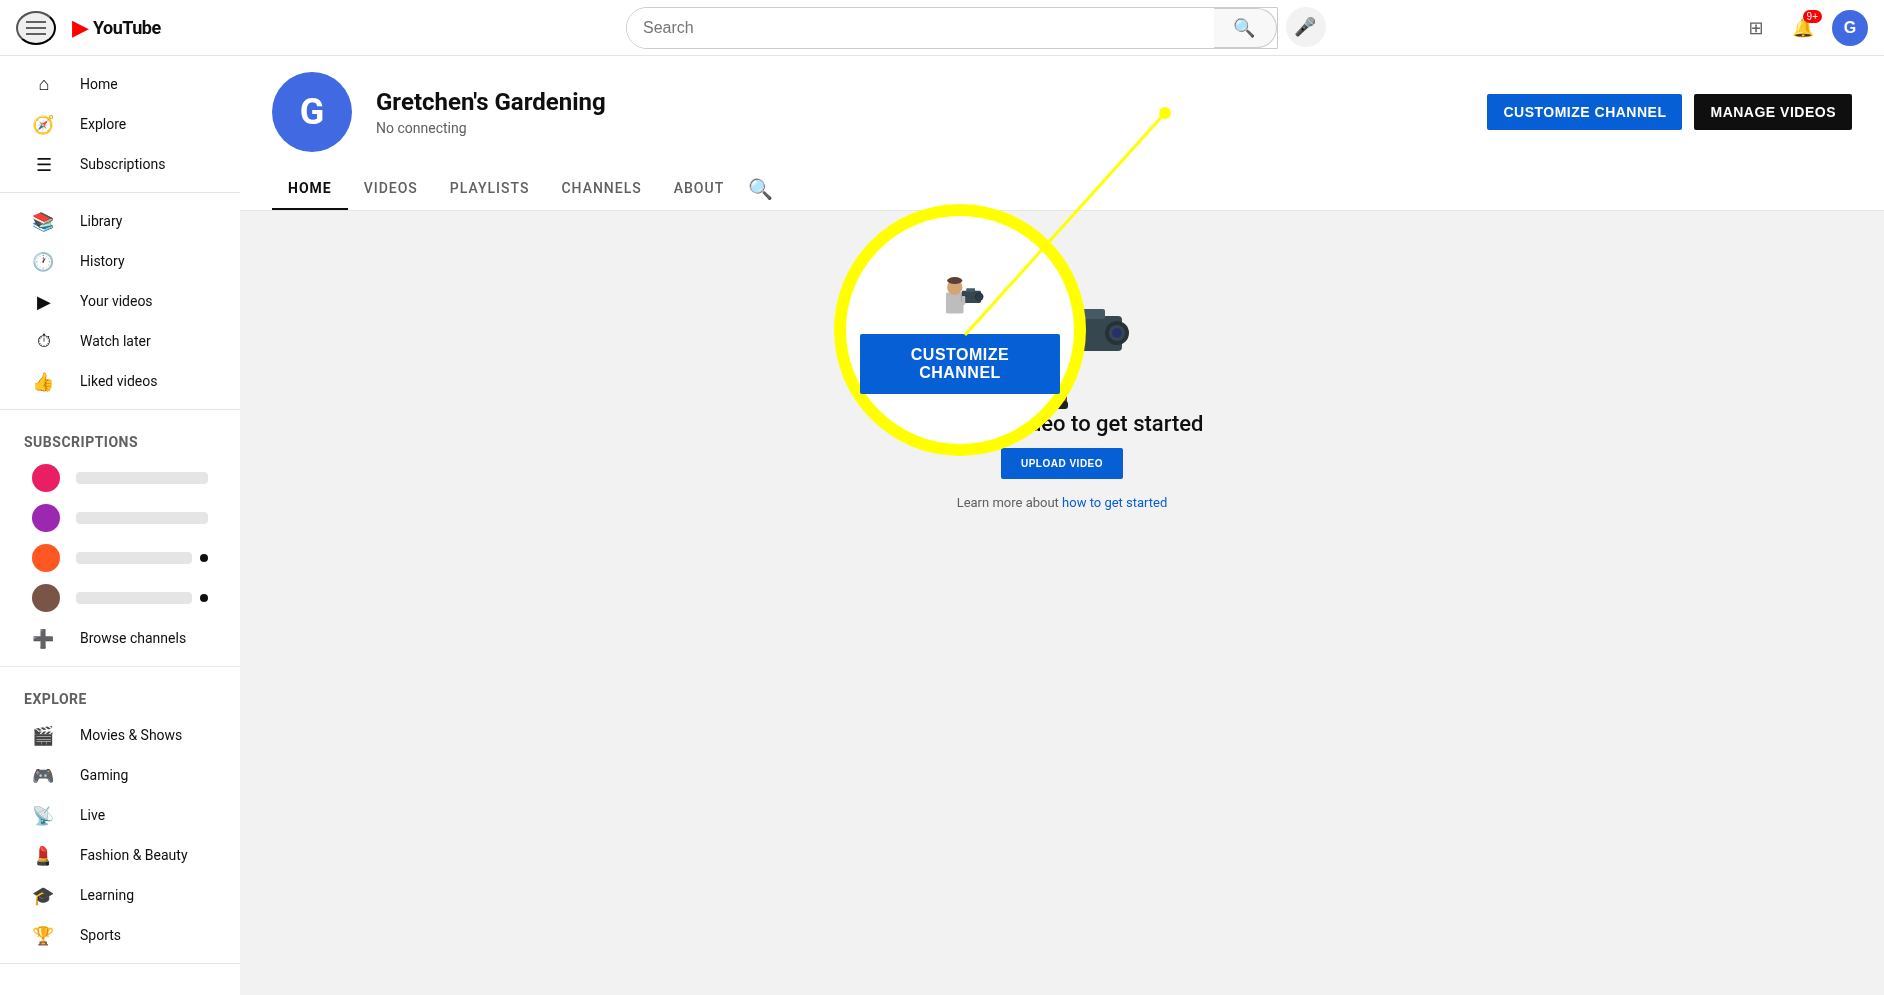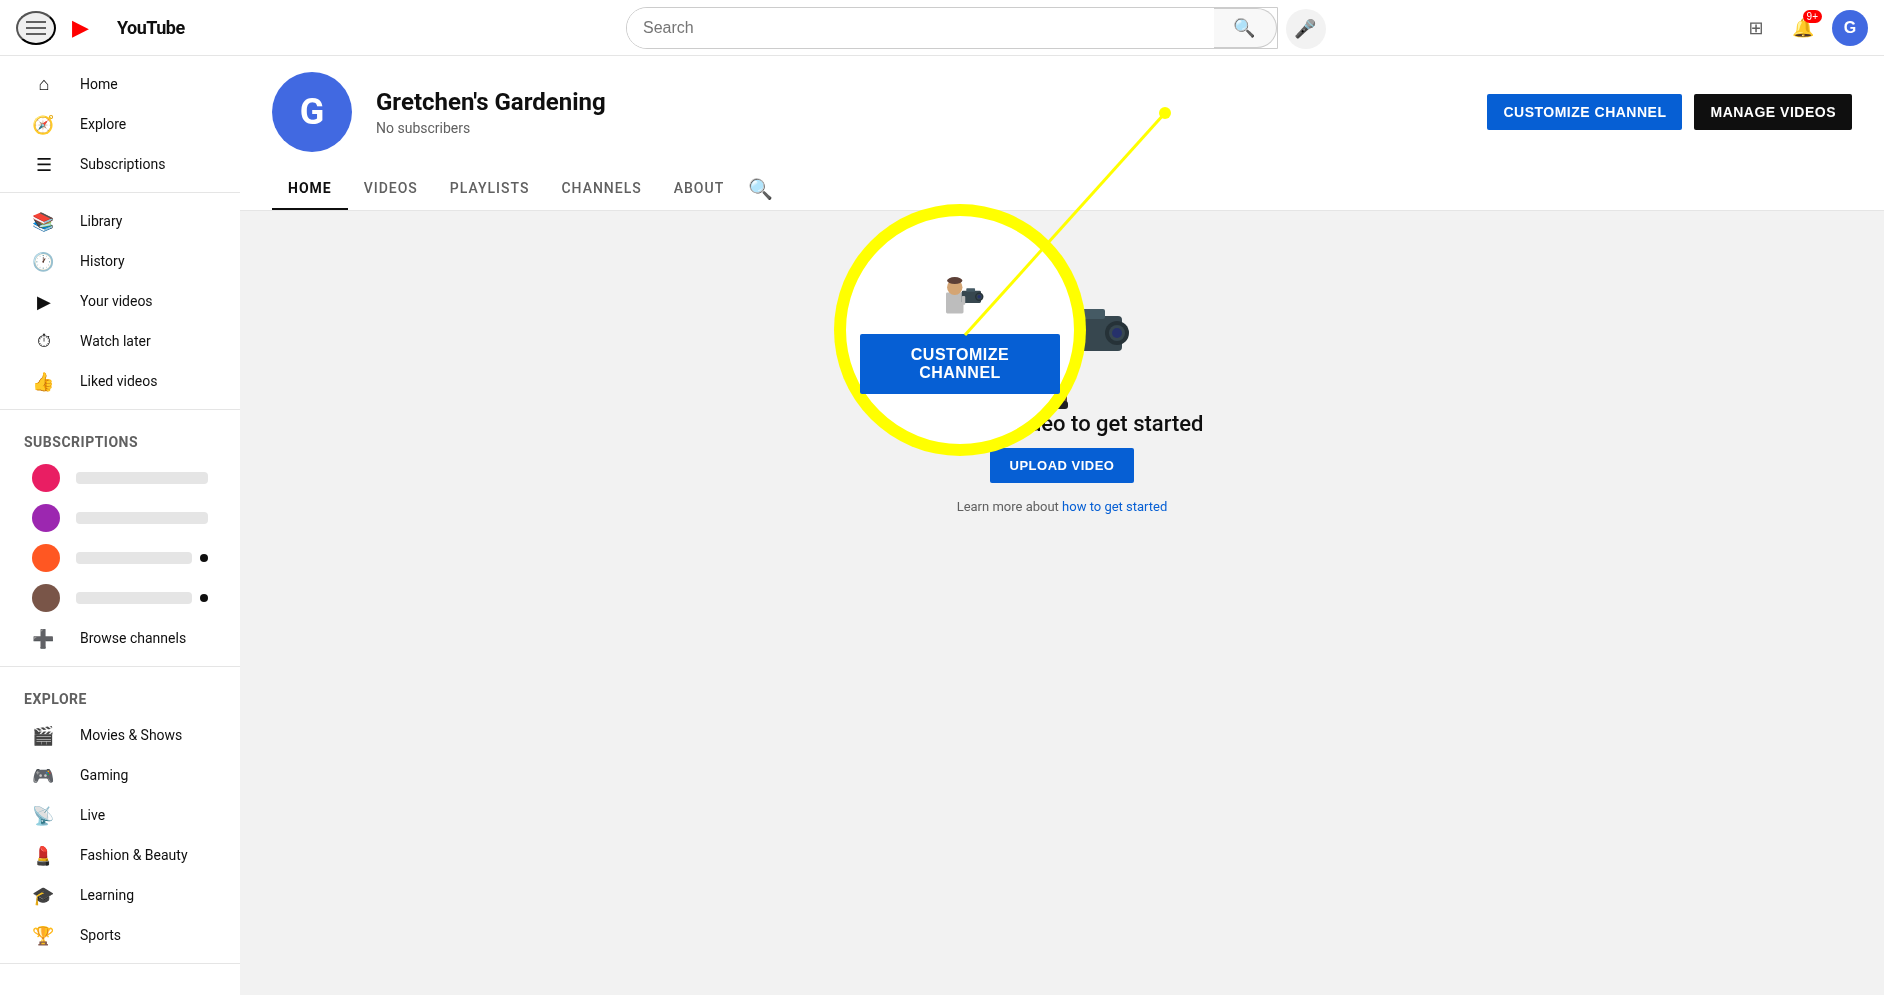--- a/index.html
+++ b/index.html
@@ -10,23 +10,23 @@
       position: fixed; top: 0; left: 0; right: 0; height: 56px;
       background: #fff; display: flex; align-items: center;
       padding: 0 16px; z-index: 100; border-bottom: 1px solid #e5e5e5;
       gap: 8px;
     }
     .topnav-left { display: flex; align-items: center; gap: 16px; min-width: 200px; }
     .hamburger-icon { cursor: pointer; display: flex; flex-direction: column; gap: 4px; padding: 8px; border-radius: 50%; }
     .hamburger-icon span { display: block; width: 20px; height: 2px; background: #606060; }
     .yt-logo { display: flex; align-items: center; gap: 4px; text-decoration: none; }
     .yt-logo-icon { color: #ff0000; font-size: 22px; }
-    .yt-logo-text { font-size: 18px; font-weight: 700; color: #0f0f0f; letter-spacing: -0.5px; margin-left: 24px; }
-
-    .topnav-center { flex: 1; display: flex; align-items: flex-end; gap: 8px; max-width: 700px; margin: 0 auto; }
+    .yt-logo-text { font-size: 18px; font-weight: 700; color: #0f0f0f; letter-spacing: -0.5px; }
+
+    .topnav-center { flex: 1; display: flex; align-items: flex-start; gap: 8px; max-width: 700px; margin: 0 auto; }
     .search-bar { display: flex; flex: 1; border: 1px solid #ccc; border-radius: 40px 0 0 40px; overflow: hidden; }
     .search-input {
       flex: 1; padding: 8px 16px; border: none; outline: none;
       font-size: 16px; background: #fff; border-right: none;
     }
     .search-btn {
       padding: 8px 20px; background: #f8f8f8; border: 1px solid #ccc; border-left: none;
       border-radius: 0 40px 40px 0; cursor: pointer; font-size: 18px;
     }
     .mic-btn {
@@ -131,21 +131,21 @@
       min-height: 400px; background: #f2f2f2;
     }
 
     
     .illustration-container { position: relative; width: 200px; height: 160px; }
 
     .upload-title { font-size: 22px; font-weight: 500; color: #0f0f0f; margin-bottom: 12px; }
     .upload-subtitle { font-size: 14px; color: #606060; text-align: center; max-width: 400px; margin-bottom: 24px; line-height: 1.5; }
     .btn-upload {
       background: #065fd4; color: #fff; border: none; padding: 10px 20px;
-      border-radius: 2px; font-size: 13px; font-weight: 700; cursor: pointer;
+      border-radius: 2px; font-size: 10px; font-weight: 700; cursor: pointer;
       letter-spacing: 0.5px; margin-bottom: 16px;
     }
     .learn-more { font-size: 13px; color: #606060; }
     .learn-more a { color: #065fd4; text-decoration: none; margin-top: 11px; }
 
     
     .spotlight-overlay {
       position: fixed;
       top: 0; left: 0; right: 0; bottom: 0;
       z-index: 200;
@@ -319,21 +319,21 @@
 
 <div class="main">
 
   <div class="channel-header">
     <div class="channel-info">
       <div class="channel-avatar">
         <span>G</span>
       </div>
       <div class="channel-details">
         <div class="channel-name">Gretchen's Gardening</div>
-        <div class="channel-subscribers">No subscribers</div>
+        <div class="channel-subscribers">No connecting</div>
       </div>
       <div class="channel-actions">
         <button class="btn-customize">CUSTOMIZE CHANNEL</button>
         <button class="btn-manage">MANAGE VIDEOS</button>
       </div>
     </div>
 
     <div class="channel-tabs">
       <div class="tab active">
         <span>HOME</span>

